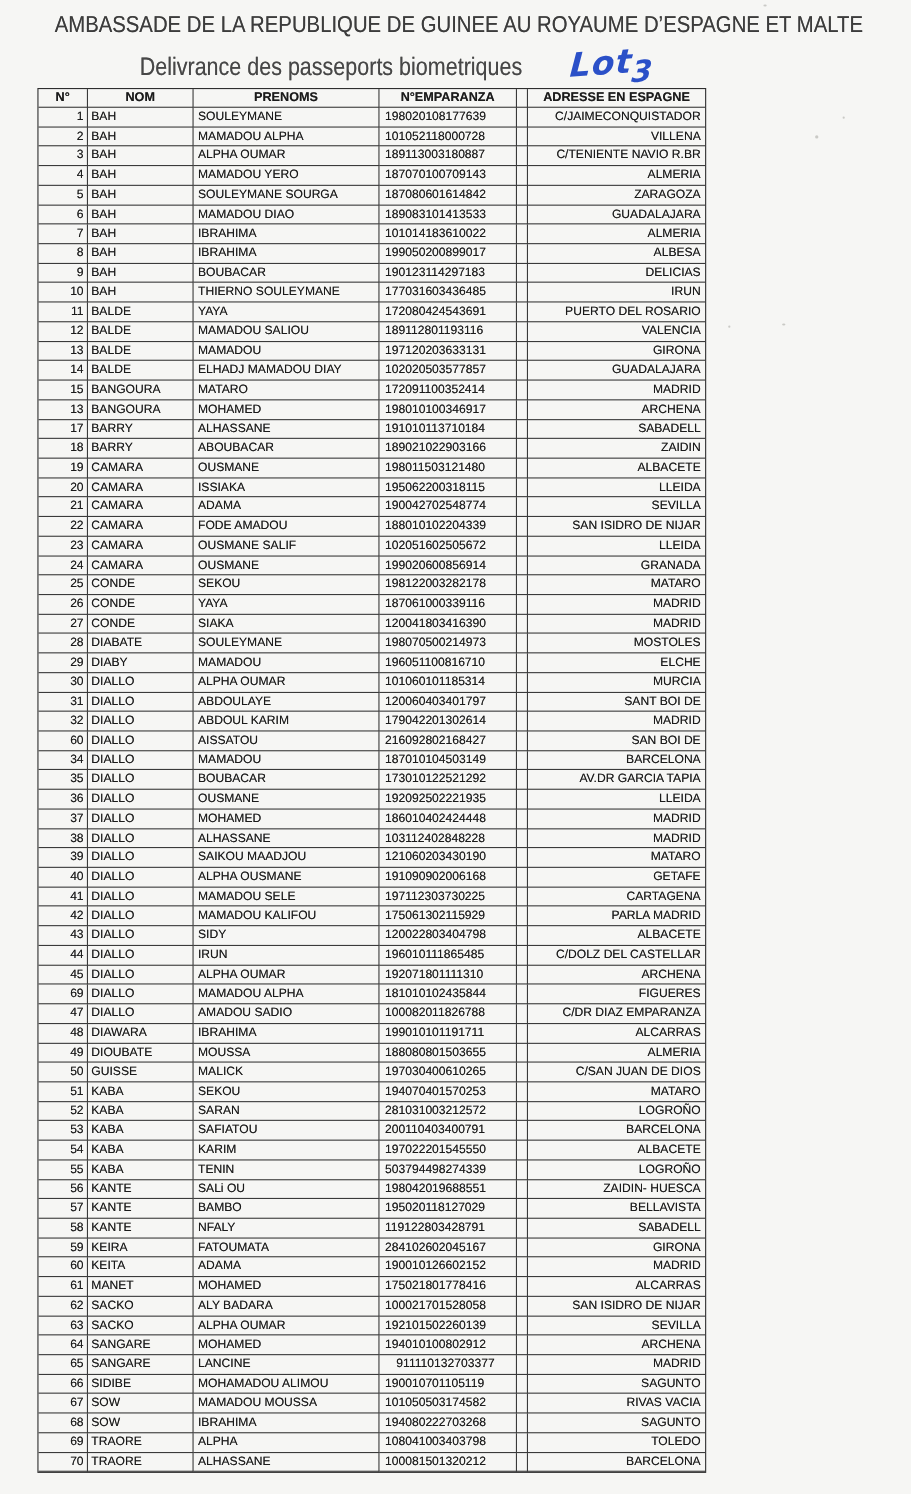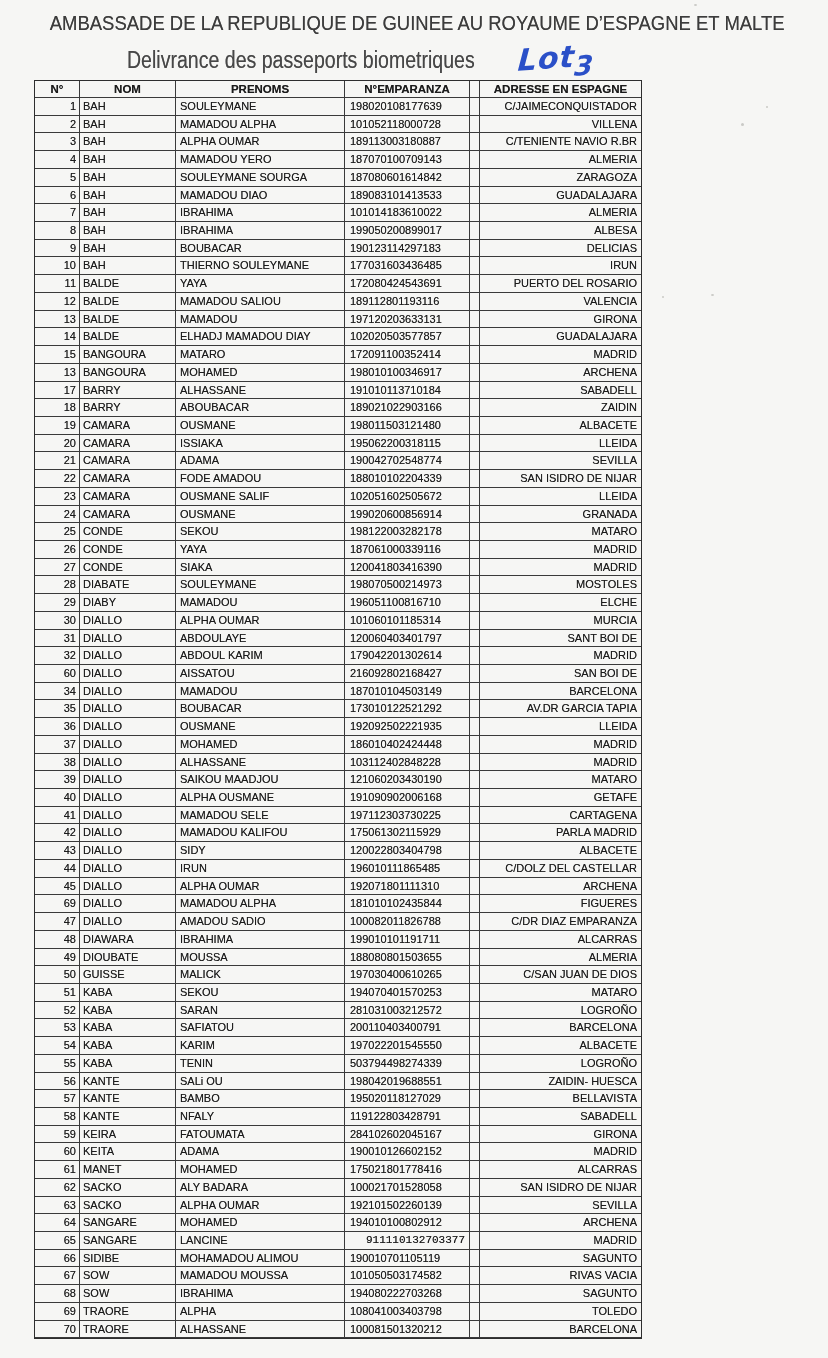--- a/index.html
+++ b/index.html
@@ -49,21 +49,21 @@
     font-size:11px;line-height:17px;
     white-space:nowrap;overflow:hidden;
     color:#1b1b1b;
     text-shadow:0 0 0.4px rgba(30,30,30,.65);
   }
   .header{font-weight:bold;text-align:center;line-height:16px;font-size:11.5px;}
   .c-n{text-align:right;padding-right:3px;}
   .c-nom{padding-left:3px;}
   .c-prenoms{padding-left:4px;}
   .c-pres{padding-left:5px;}
-  .c-pres.right{padding-left:0;text-align:right;padding-right:4px;font-family:Liberation Mono, monospace;}
+  .c-pres.right{padding-left:0;text-align:center;padding-right:4px;}
   .c-adresse{text-align:right;padding-right:4px;border-right:none;}
   .header.c-n,.header.c-nom,.header.c-prenoms,.header.c-pres,.header.c-adresse{
     text-align:center;padding:0;
   }
   .spacer{padding:0;}
   .speck{position:absolute;background:#b2b2ad;border-radius:50%;opacity:.65;}
 </style>
 </head>
 <body>
 

